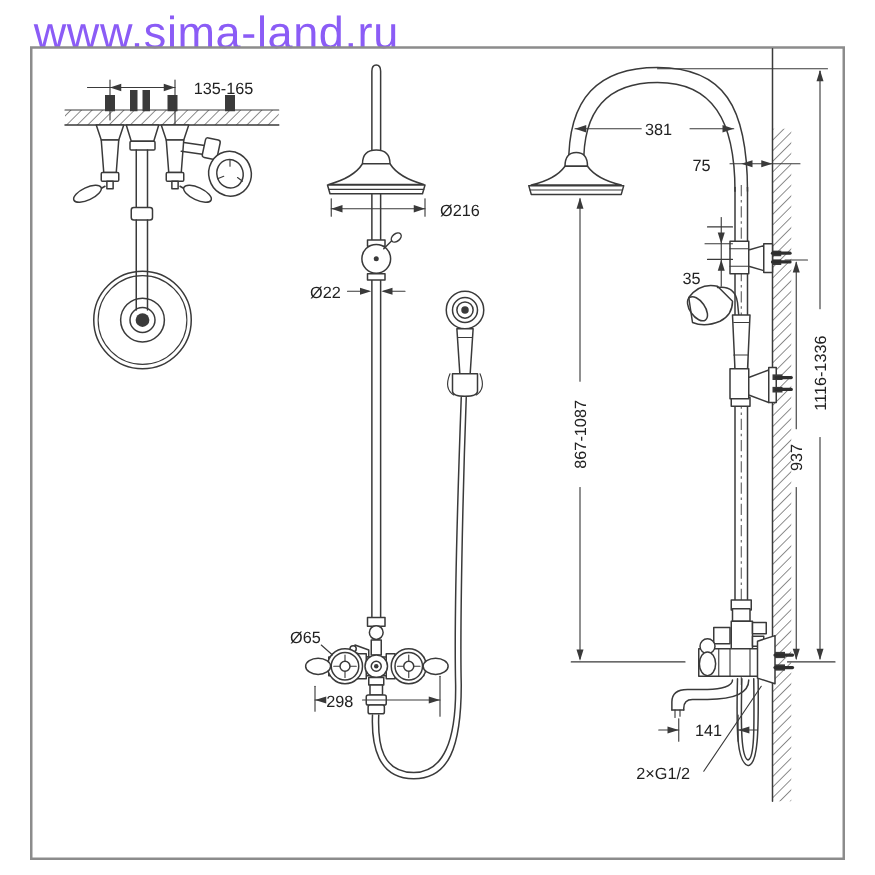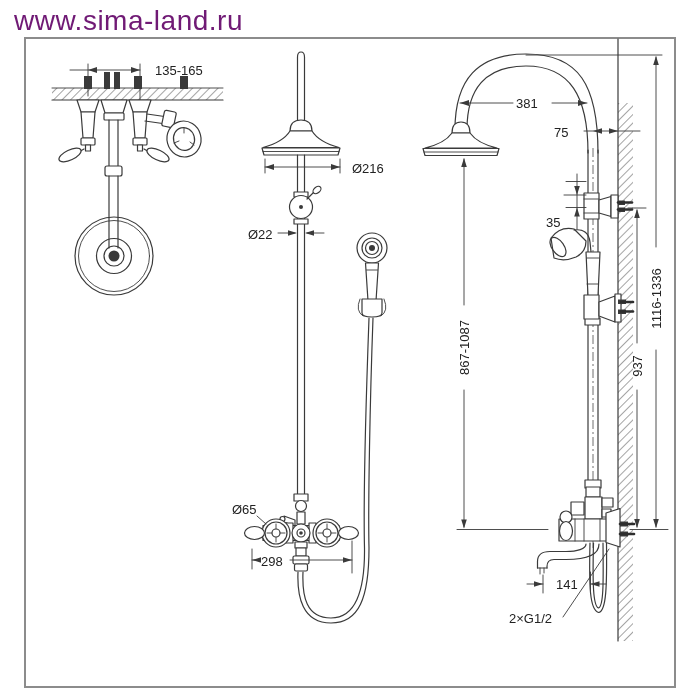--- a/index.html
+++ b/index.html
@@ -1,19 +1,19 @@
 <!DOCTYPE html>
 <html><head>
 <meta charset="utf-8">
 <style>
   html,body{margin:0;padding:0;background:#ffffff;}
   .stage{position:relative;width:700px;height:700px;background:#fff;overflow:hidden;
          font-family:"Liberation Sans",sans-serif;}
-  .watermark{position:absolute;left:14px;top:5px;font-size:28px;letter-spacing:.5px;
-             color:#701a75;white-space:nowrap;}
+  .watermark{position:absolute;left:27px;top:5px;font-size:36px;letter-spacing:.5px;
+             color:#8b5cf6;white-space:nowrap;}
   svg{position:absolute;left:0;top:0;}
   .s{stroke:#3a3a3a;fill:none;stroke-width:1.2;stroke-linecap:round;stroke-linejoin:round;}
   .sw{stroke:#3a3a3a;fill:#ffffff;stroke-width:1.2;stroke-linejoin:round;}
   .thin{stroke:#3a3a3a;fill:none;stroke-width:0.9;stroke-linecap:round;}
   .pin{stroke:#2e2e2e;fill:none;stroke-width:2.6;stroke-linecap:round;}
   .fk{fill:#3a3a3a;stroke:none;}
   .cl{stroke:#4a4a4a;fill:none;stroke-width:0.8;stroke-dasharray:9 3 2 3;}
   .dimtext{font:13px "Liberation Sans",sans-serif;fill:#222222;}
   .frame{stroke:#8c8c8c;fill:none;stroke-width:2;}
 </style>

